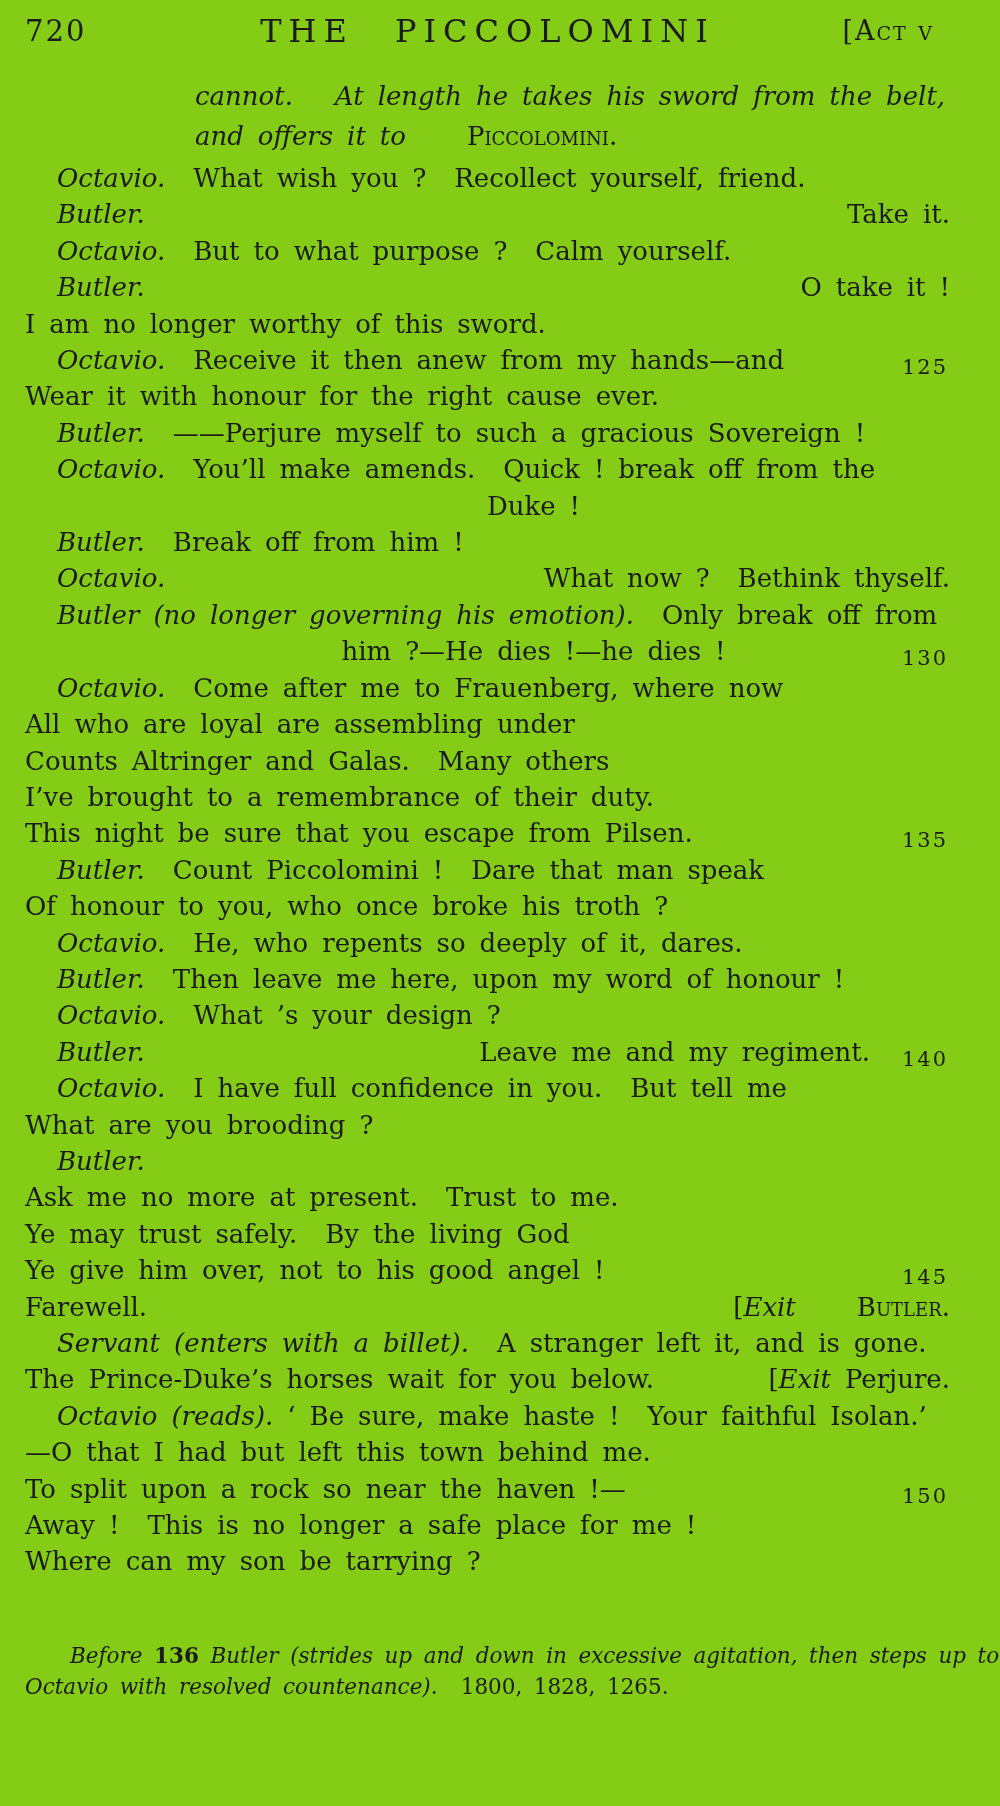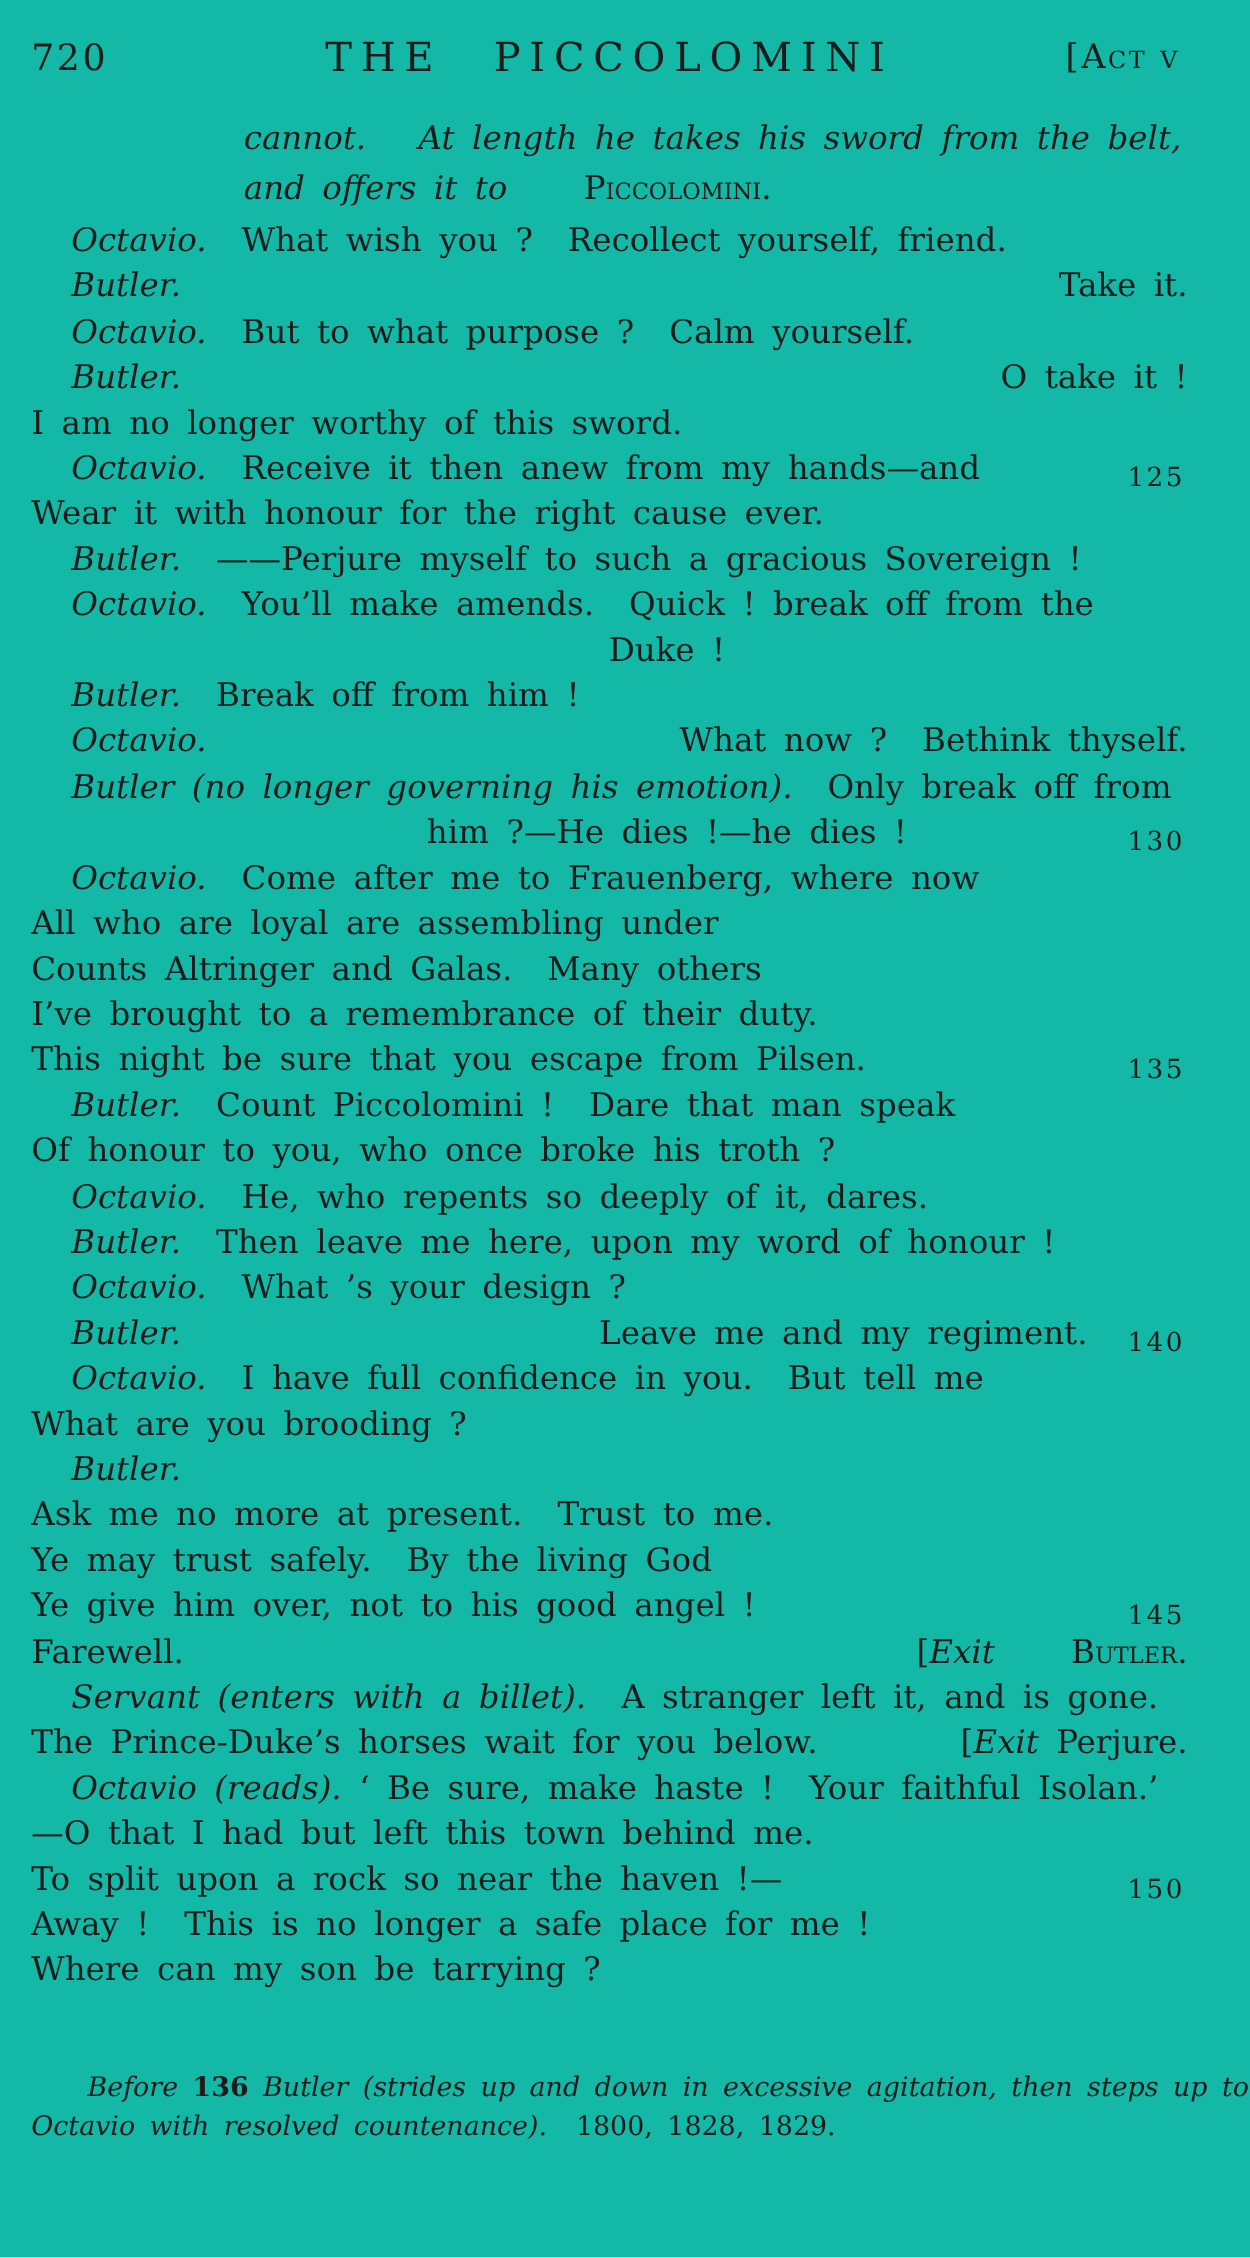--- a/index.html
+++ b/index.html
@@ -1,26 +1,26 @@
 <!DOCTYPE html>
 <html><head>
 <meta charset="utf-8">
 <style>
   html,body{margin:0;padding:0;background:#ffffff;}
   .page{
     position:relative;
     width:1000px;height:1806px;
-    background:#14b8a6;color:#1b1b1b;
+    background:#84cc16;color:#1b1b1b;
     font-family:"DejaVu Serif", serif;
-    padding-top:27px;box-sizing:border-box;overflow:hidden;
+    padding-top:12px;box-sizing:border-box;overflow:hidden;
   }
   .header{position:relative;height:44px;margin:0 50px 0 25px;}
   .pagenum{position:absolute;left:0;top:2px;font-size:29px;letter-spacing:2px;}
   .title{text-align:center;font-size:32px;letter-spacing:7px;word-spacing:24px;}
-  .act{position:absolute;right:6px;top:3px;font-size:27px;font-variant:small-caps;letter-spacing:2px;}
+  .act{position:absolute;right:16px;top:3px;font-size:27px;font-variant:small-caps;letter-spacing:2px;}
 
   .sd{margin:20px 50px 0 195px;font-size:26px;line-height:40px;}
   .body-text{margin:4px 50px 0 25px;font-size:26px;line-height:36.4px;}
   .footnote{margin:60px 50px 0 25px;font-size:21.5px;line-height:31px;}
 
   .line{position:relative;white-space:pre;word-spacing:0.22em;}
   .ind0{padding-left:0;}
   .ind1{padding-left:32px;}
   .ind2{padding-left:92px;text-align:center;}
   .footnote .ind1{padding-left:45px;}
@@ -86,15 +86,15 @@
       <div class="line ind0"><span class="lpart"><span class="seg r">The Prince-Duke’s horses wait for you below.</span></span><span class="rpart"><span class="seg r">[</span><span class="seg i">Exit</span><span class="seg r"> Perjure.</span></span></div>
       <div class="line ind1"><span class="lpart"><span class="seg i">Octavio (reads).</span><span class="seg r"> ‘ Be sure, make haste !  Your faithful Isolan.’</span></span></div>
       <div class="line ind0"><span class="lpart"><span class="seg r">—O that I had but left this town behind me.</span></span></div>
       <div class="line ind0"><span class="lpart"><span class="seg r">To split upon a rock so near the haven !—</span></span><span class="lineno">150</span></div>
       <div class="line ind0"><span class="lpart"><span class="seg r">Away !  This is no longer a safe place for me !</span></span></div>
       <div class="line ind0"><span class="lpart"><span class="seg r">Where can my son be tarrying ?</span></span></div>
     </div>
 
   <div id="footnote" class="footnote">
       <div class="line ind1"><span class="lpart"><span class="seg i">Before </span><span class="seg b">136</span><span class="seg i"> Butler (strides up and down in excessive agitation, then steps up to</span></span></div>
-      <div class="line ind0"><span class="lpart"><span class="seg i">Octavio with resolved countenance).</span><span class="seg r">  1800, 1828, 1829.</span></span></div>
+      <div class="line ind0"><span class="lpart"><span class="seg i">Octavio with resolved countenance).</span><span class="seg r">  1800, 1828, 1265.</span></span></div>
     </div>
 </div>
 
 </body></html>

